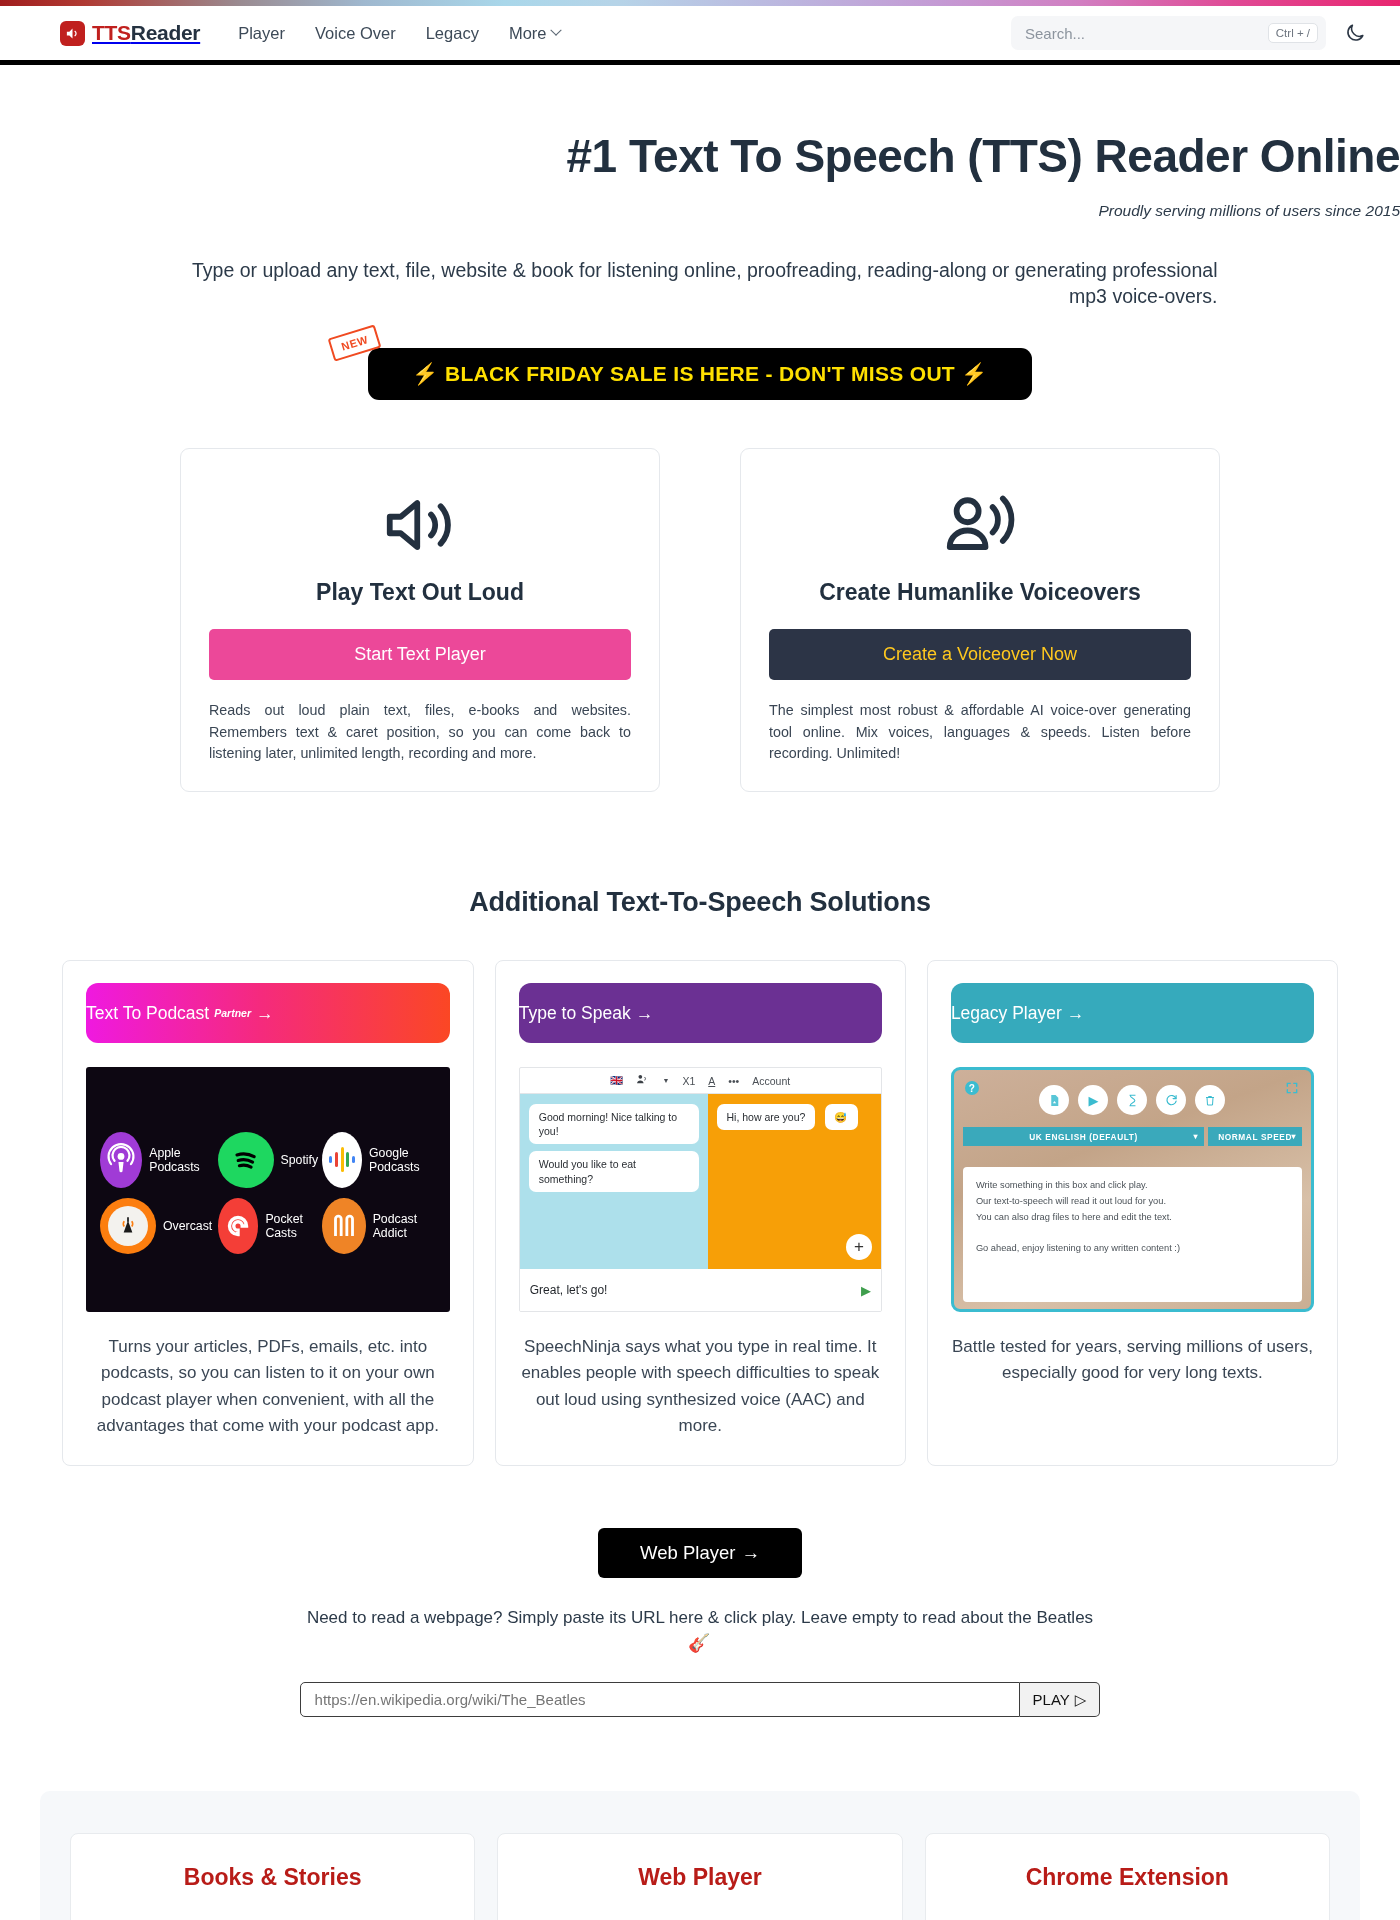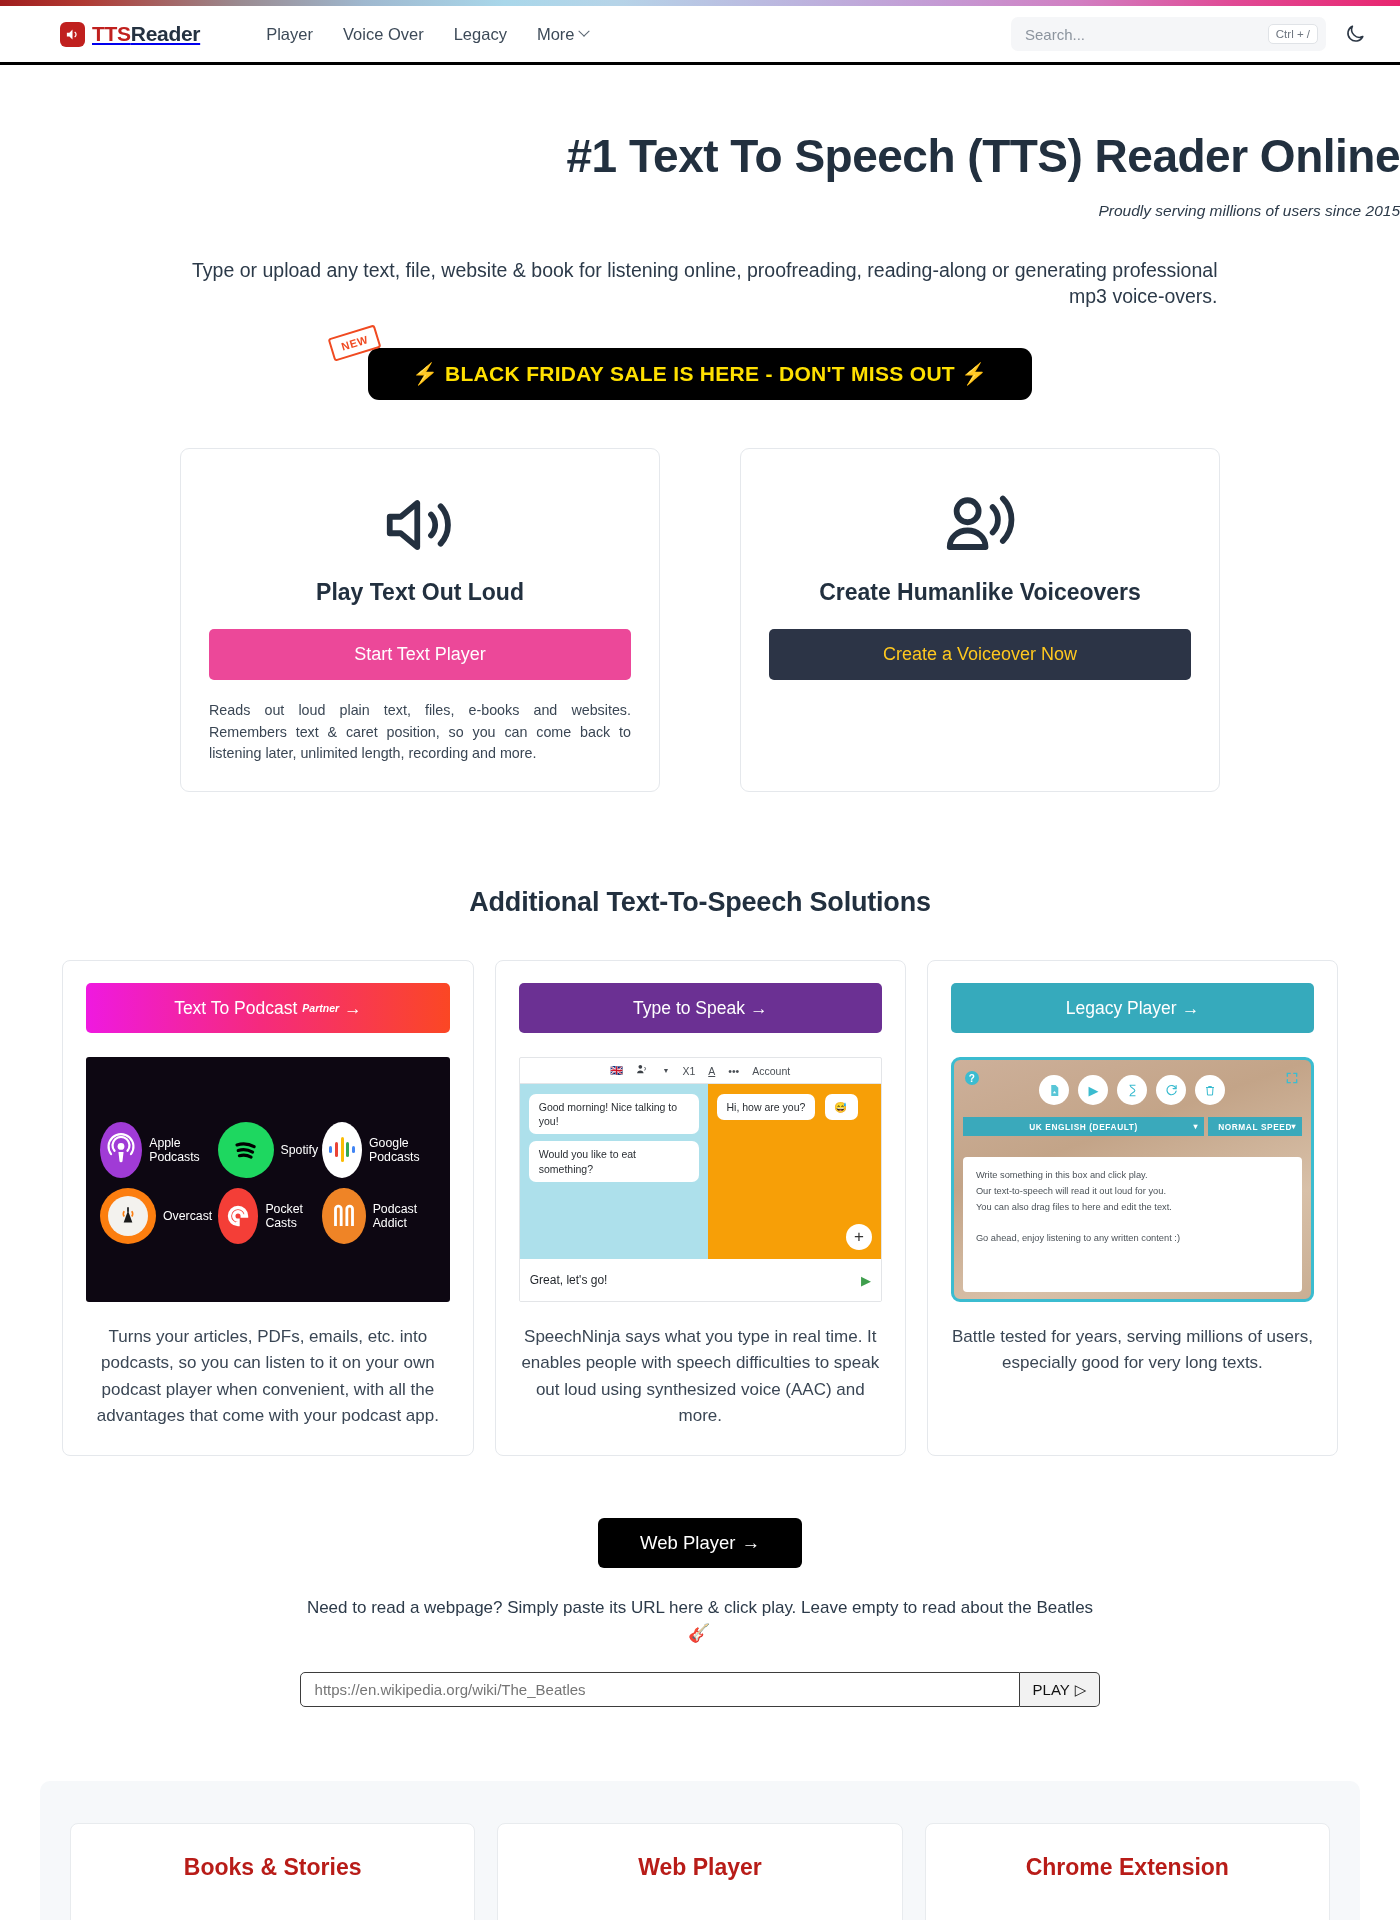--- a/index.html
+++ b/index.html
@@ -21,23 +21,22 @@
       #bcb4de 57%, #c49ad4 67%, #d17fc2 77%,
       #e04a95 88%, #e8266f 100%);
   }
 
   
   header.nav {
     height: 59px;
     display: flex;
     align-items: center;
     padding: 0 34px 0 60px;
-    border-bottom: 3px solid #000000;
+    border-bottom: 5px solid #000000;
     background: #fff;
-    gap: 28px;
   }
   .logo-wrap { display: flex; align-items: center; gap: 7px; }
   .logo-mark {
     width: 25px; height: 25px; border-radius: 6px;
     background: #c0201e; display: flex; align-items: center; justify-content: center;
   }
   .logo-text { font-size: 21px; font-weight: 700; letter-spacing: -0.3px; }
   .logo-text .t1 { color: #c0201e; }
   .logo-text .t2 { color: #253241; }
 
@@ -126,22 +125,22 @@
   }
   .sol-row {
     display: flex; justify-content: center; gap: 21px; margin-top: 42px;
     padding: 0 62px;
   }
   .scard {
     flex: 1; border: 1px solid #e5e8ec; border-radius: 8px; background: #fff;
     padding: 22px 23px 26px; display: flex; flex-direction: column; align-items: center;
   }
   .sbtn {
-    display: flex; align-items: center; justify-content: center; gap: 5px;
-    width: 100%; height: 50px; border-radius: 5px; color: #fff;
+    display: flex; align-items: center; gap: 5px;
+    width: 100%; height: 60px; border-radius: 12px; color: #fff;
     font-size: 17.5px; text-decoration: none;
   }
   .sbtn.grad { background: linear-gradient(90deg,#ef19e0 0%,#f52a7d 48%,#fb4724 100%); }
   .sbtn.purple { background: #6b3093; }
   .sbtn.teal { background: #36aabc; }
   .sbtn sup { font-size: 10.5px; font-weight: 700; font-style: italic; vertical-align: super; }
   .scard p {
     margin-top: 22px; font-size: 17px; line-height: 1.55; color: #3a4654;
     text-align: center;
   }
@@ -306,20 +305,21 @@
     <div class="ficon">
       <svg width="78" height="66" viewBox="0 0 28 24" fill="none" stroke="#23303f" stroke-width="2.1" stroke-linecap="round" stroke-linejoin="round">
         <circle cx="9.5" cy="7" r="4"></circle>
         <path d="M3 20c0-3.6 2.9-6 6.5-6s6.5 2.4 6.5 6z"></path>
         <path d="M18.6 5.5a6.5 6.5 0 010 9.2"></path>
         <path d="M22.3 2.4a11 11 0 010 15.4"></path>
       </svg>
     </div>
     <h3>Create Humanlike Voiceovers</h3>
     <a class="fbtn dark" href="#">Create a Voiceover Now</a>
+    <p>The simplest most robust &amp; affordable AI voice-over generating tool online. Mix voices, languages &amp; speeds. Listen before recording. Unlimited!</p>
   </div>
 </section>
 
 <h2 class="section-title">Additional Text-To-Speech Solutions</h2>
 
 <section class="sol-row">
 
   <div class="scard">
     <a class="sbtn grad" href="#">
       <span>Text To Podcast</span>

